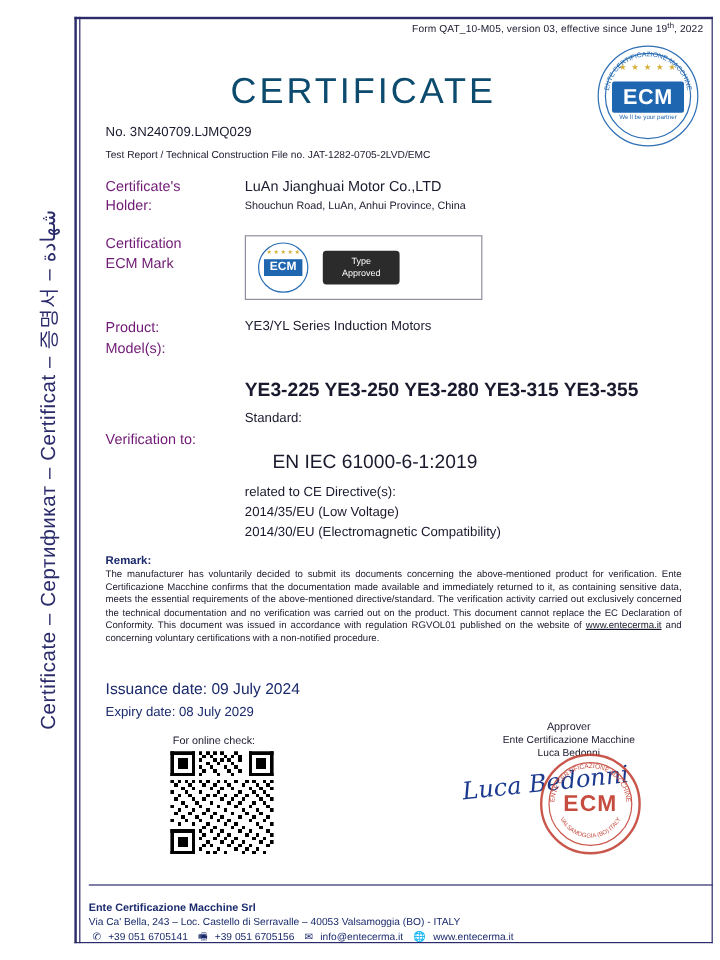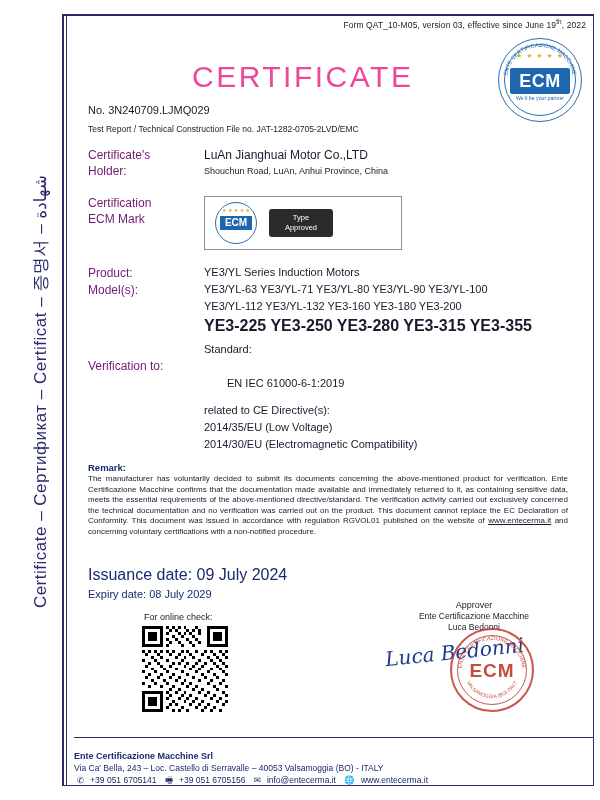--- a/index.html
+++ b/index.html
@@ -69,21 +69,21 @@
     color: #1a1a2e;
     letter-spacing: 0.1px;
   }
   .formcode sup { font-size: 6.5px; }
   .cert-title {
     position: absolute;
     left: 118px;
     top: 60px;
     font-size: 30px;
     letter-spacing: 2.5px;
-    color: #ec4899;
+    color: #0c4a6e;
     font-weight: 400;
   }
   .cert-no {
     position: absolute;
     left: 14px;
     top: 104px;
     font-size: 11px;
     color: #1a1a2e;
   }
   .test-report {
@@ -243,21 +243,21 @@
     color: #1a1a2e;
   }
   .remark-body a {
     color: #1a1a2e;
     text-decoration: underline;
   }
   .issuance {
     position: absolute;
     left: 14px;
     top: 544px;
-    font-size: 16px;
+    font-size: 13px;
     color: #1a2a6c;
   }
   .expiry {
     position: absolute;
     left: 14px;
     top: 566px;
     font-size: 11px;
     color: #1a2a6c;
   }
   .online-check {
@@ -424,27 +424,25 @@
       <div class="typeapproved">
         <div>Type</div>
         <div>Approved</div>
       </div>
     </div>
 
     <div class="row-label" style="left:14px; top:266px;">Product:</div>
     <div class="row-value" style="left:130px; top:266px; font-size:11px;">YE3/YL Series  Induction Motors</div>
 
     <div class="row-label" style="left:14px; top:283px;">Model(s):</div>
-    <div class="row-value" style="left:130px; top:283px; font-size:11px;">YE3/YL-63  YE3/YL-71  YE3/YL-80  YE3/YL-90  YE3/YL-100</div>
-    <div class="row-value" style="left:130px; top:300px; font-size:11px;">YE3/YL-112  YE3/YL-132  YE3-160  YE3-180  YE3-200</div>
     <div class="row-value" style="left:130px; top:317px; font-size:16px;font-weight:bold;">YE3-225  YE3-250  YE3-280  YE3-315  YE3-355</div>
 
     <div class="row-label" style="left:14px; top:343px;margin-top:16px;">Verification to:</div>
     <div class="row-value" style="left:130px; top:343px; font-size:11px;">Standard:</div>
-    <div class="row-value" style="left:130px; top:377px; font-size:11px;padding-left:23px;">EN IEC 61000-6-1:2019</div>
+    <div class="row-value" style="left:130px; top:377px; font-size:16px;padding-left:23px;">EN IEC 61000-6-1:2019</div>
 
     <div class="row-value" style="left:130px; top:404px; font-size:11px;">related to CE Directive(s):</div>
     <div class="row-value" style="left:130px; top:421px; font-size:11px;">2014/35/EU (Low Voltage)</div>
     <div class="row-value" style="left:130px; top:438px; font-size:11px;">2014/30/EU (Electromagnetic Compatibility)</div>
 
     <div class="remark-title" style="top:462px;">Remark:</div>
     <div class="remark-body" style="top:474px;"><span>The manufacturer has voluntarily decided to submit its documents concerning the above-mentioned product for verification. Ente Certificazione Macchine confirms that the documentation made available and immediately returned to it, as containing sensitive data, meets the essential requirements of the above-mentioned directive/standard. The verification activity carried out exclusively concerned the technical documentation and no verification was carried out on the product. This document cannot replace the EC Declaration of Conformity. This document was issued in accordance with regulation RGVOL01 published on the website of </span><a href="#">www.entecerma.it</a><span> and concerning voluntary certifications with a non-notified procedure.</span></div>
 
     <div class="issuance" style="top:566px;">
       <span>Issuance date:</span>

